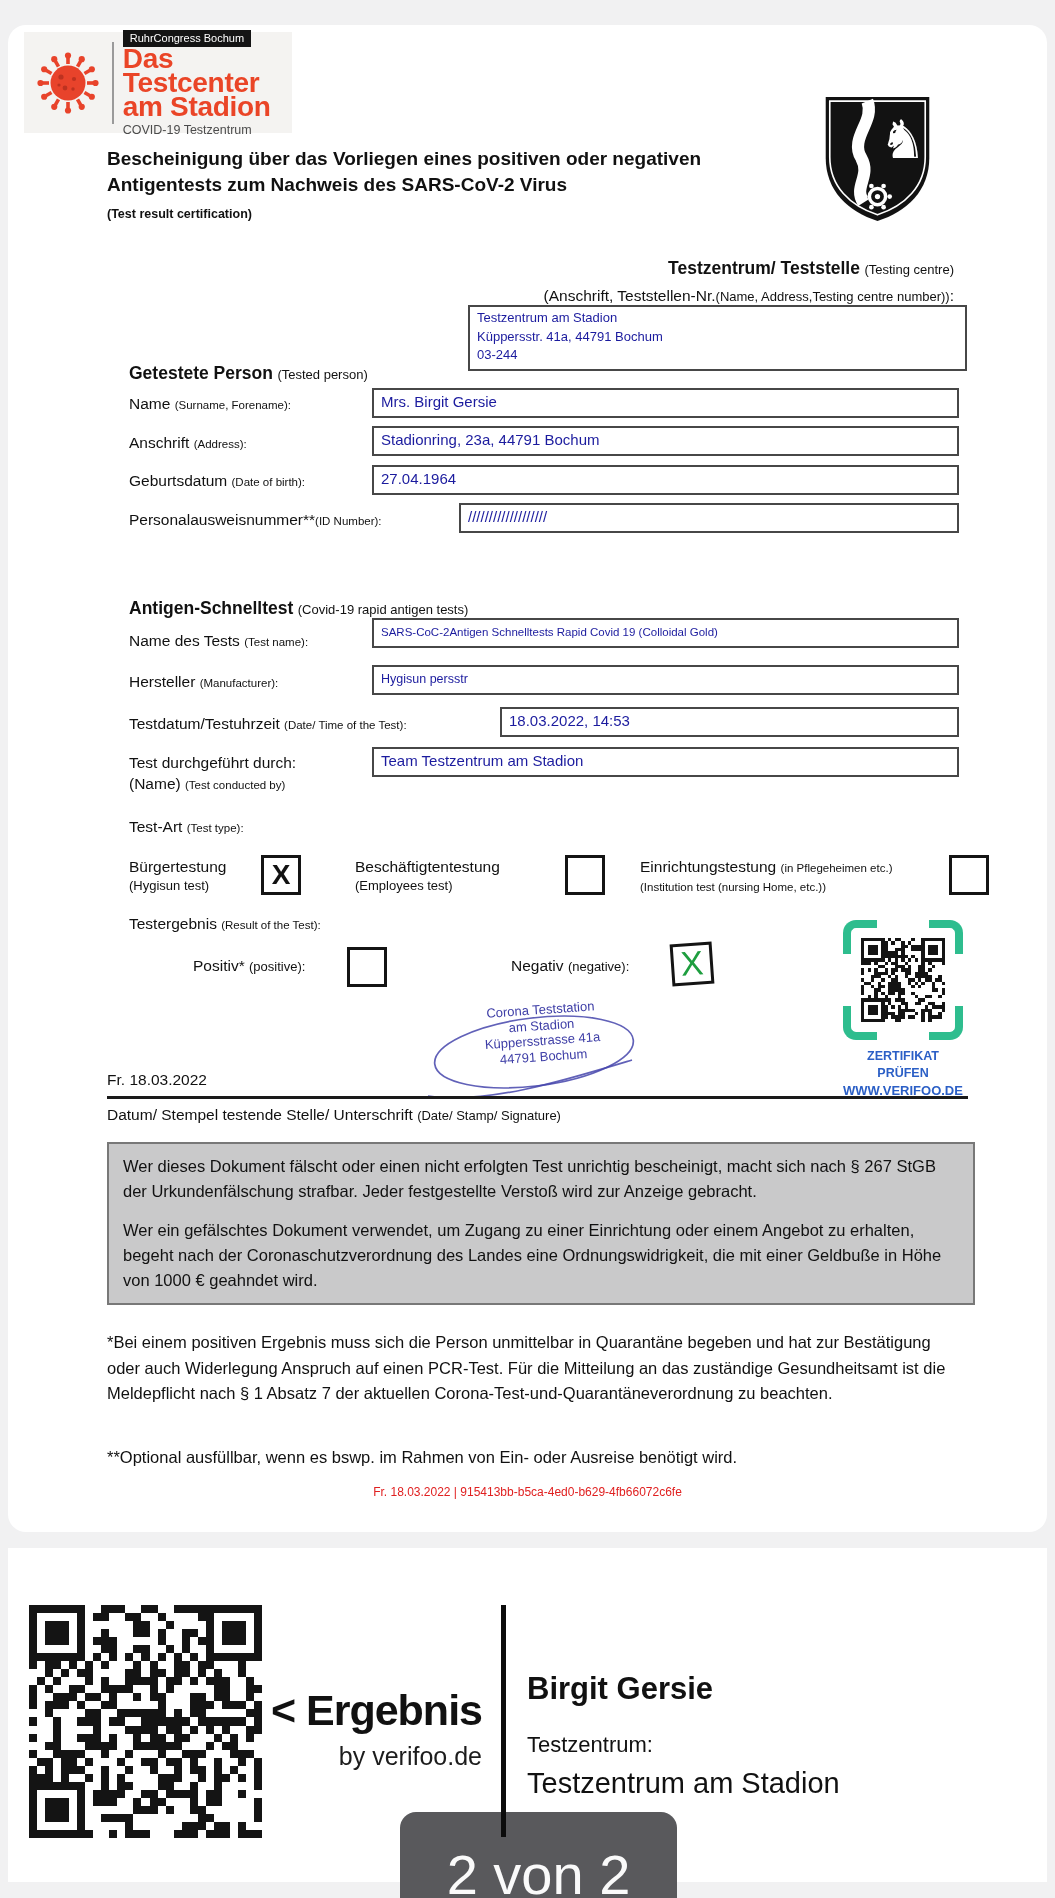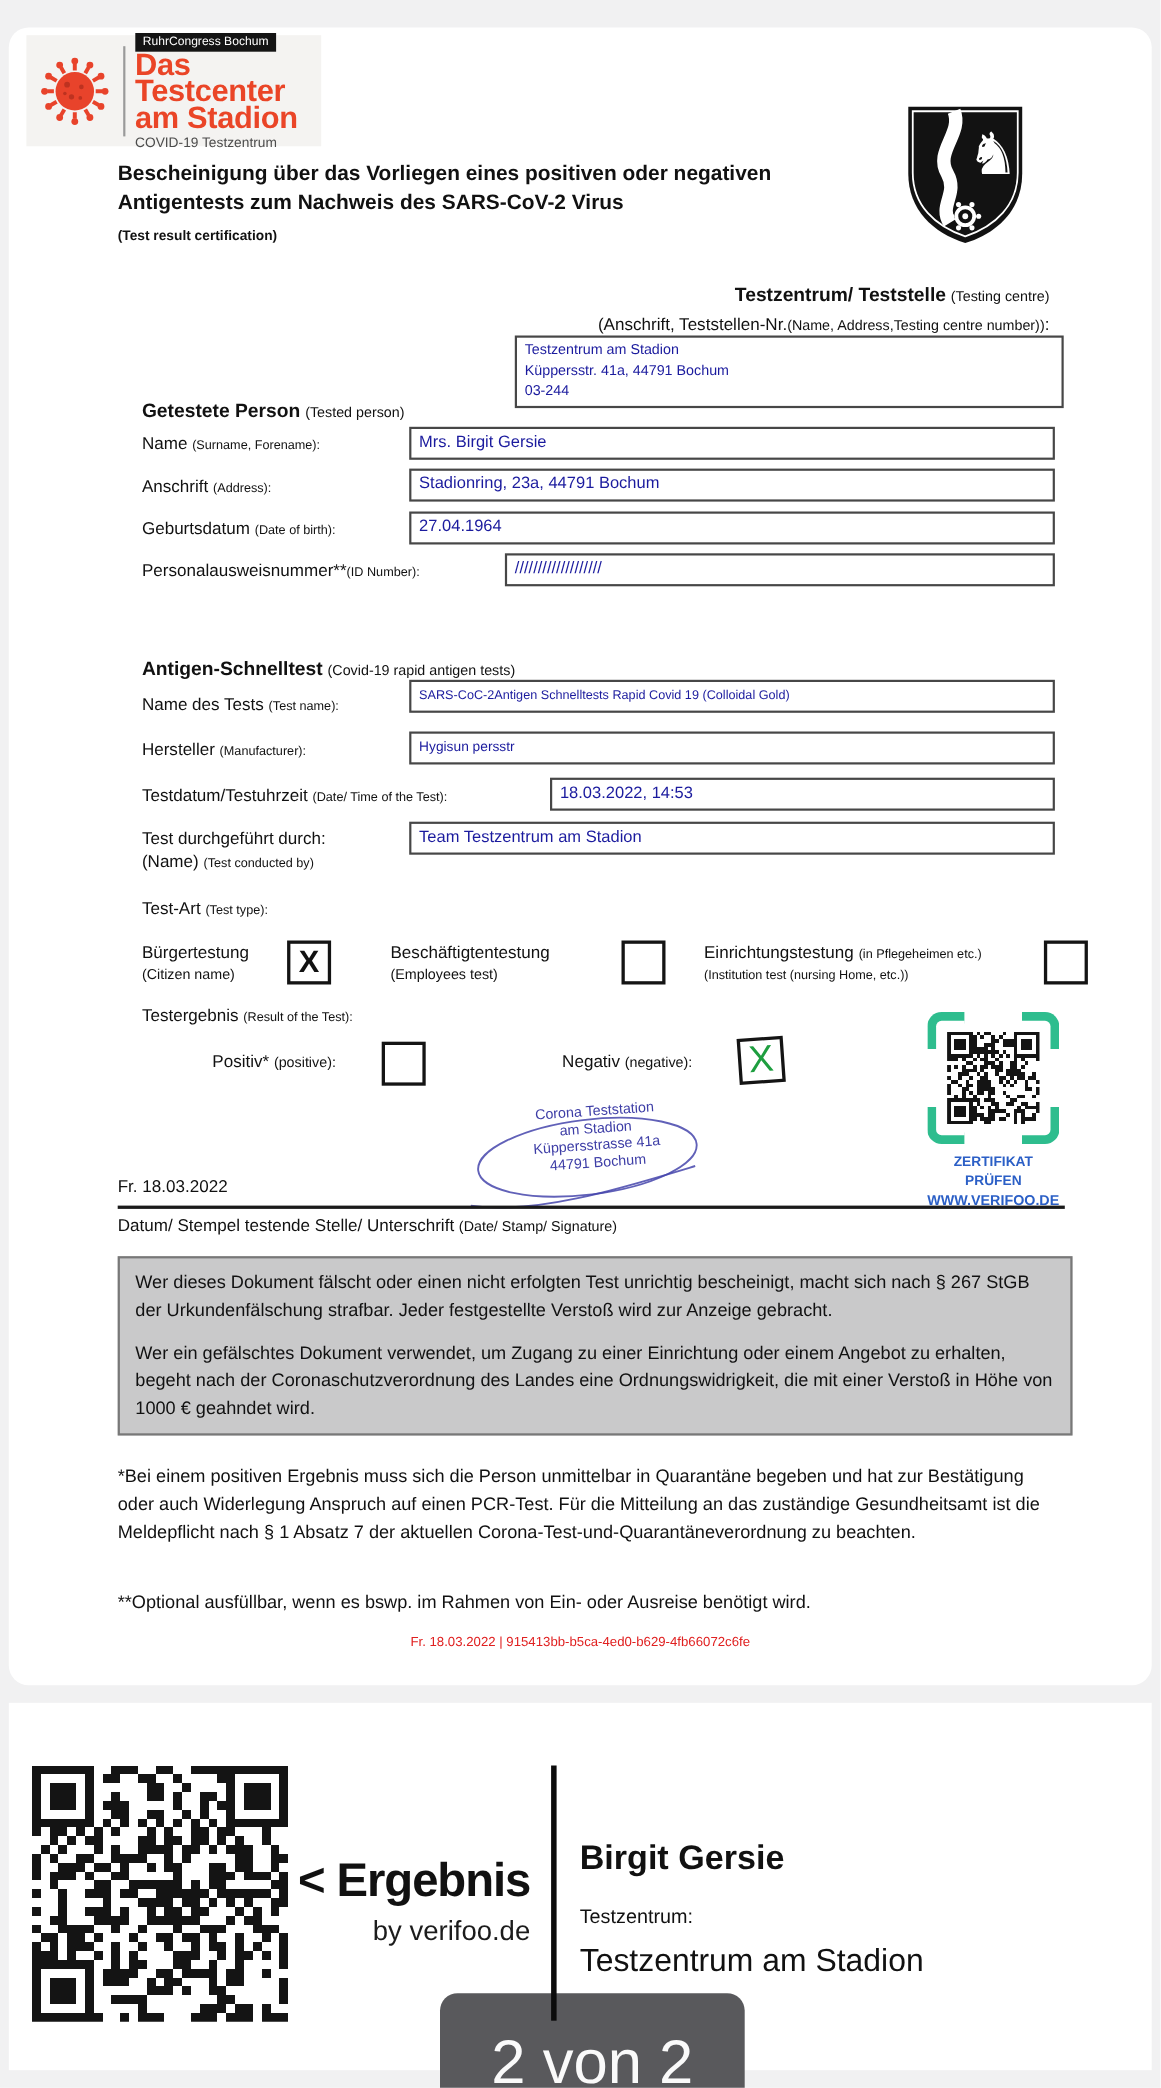--- a/index.html
+++ b/index.html
@@ -67,21 +67,21 @@
          line-height:15.5px;transform:rotate(-4deg);font-weight:500;}
   .scribble{left:408px;top:983px;width:230px;height:100px;}
 
   
   .qrbig{left:21px;top:57px;width:233px;height:233px;background:#fff;}
   .erg{left:150px;top:138px;width:324px;text-align:right;}
   .erg-title{font-weight:700;font-size:43px;letter-spacing:-1px;}
   .erg-sub{font-size:25px;margin-top:7px;color:#1c1c1c;}
   .vdiv{left:493px;top:57px;width:5px;height:232px;background:#0c0c0c;z-index:6;}
   .holder-name{left:519px;top:123px;font-weight:700;font-size:31px;}
-  .holder-lbl{left:519px;top:184px;font-size:18px;}
+  .holder-lbl{left:519px;top:184px;font-size:22px;}
   .holder-centre{left:519px;top:219px;font-size:29px;}
 
   .toast{position:absolute;left:400px;top:1812px;width:277px;height:110px;background:#59595c;
          border-radius:16px;z-index:5;text-align:center;color:#fafafa;font-size:56px;
          padding-top:30px;box-sizing:content-box;}
   svg{display:block;}
 </style>
 </head>
 <body>
 
@@ -227,21 +227,21 @@
       </div>
     <div class="fbox" style="left:364px;top:722px;width:583px;height:26px;">
       <div class="v">Team Testzentrum am Stadion</div>
       </div>
 
     <div class="abs t15" style="left:121px;top:793px;">
       <span>Test-Art</span> <span class="sub115">(Test type):</span></div>
 
     <div class="abs" style="left:121px;top:832px;line-height:19px;">
       <div class="t15">Bürgertestung</div>
-      <div class="sub12">(Citizen name)</div>
+      <div class="sub12">(Hygisun test)</div>
       </div>
     <div class="cb" style="left:253px;top:830px;">
       <span>X</span></div>
 
     <div class="abs" style="left:347px;top:832px;line-height:19px;">
       <div class="t15">Beschäftigtentestung</div>
       <div class="sub12">(Employees test)</div>
       </div>
     <div class="cb" style="left:557px;top:830px;">
       <span></span></div>
@@ -612,21 +612,21 @@
       <div>44791 Bochum</div>
     </div>
     <div class="abs t15" style="left:99px;top:1046px;">Fr. 18.03.2022</div>
 
     <div class="sigline abs"></div>
     <div class="abs t15" style="left:99px;top:1081px;">
       <span>Datum/ Stempel testende Stelle/ Unterschrift</span> <span class="sub12">(Date/ Stamp/ Signature)</span></div>
 
     <div class="abs warn">
       <p>Wer dieses Dokument fälscht oder einen nicht erfolgten Test unrichtig bescheinigt, macht sich nach § 267 StGB der Urkundenfälschung strafbar. Jeder festgestellte Verstoß wird zur Anzeige gebracht.</p>
-      <p>Wer ein gefälschtes Dokument verwendet, um Zugang zu einer Einrichtung oder einem Angebot zu erhalten, begeht nach der Coronaschutzverordnung des Landes eine Ordnungswidrigkeit, die mit einer Verstoß in Höhe von 1000 € geahndet wird.</p>
+      <p>Wer ein gefälschtes Dokument verwendet, um Zugang zu einer Einrichtung oder einem Angebot zu erhalten, begeht nach der Coronaschutzverordnung des Landes eine Ordnungswidrigkeit, die mit einer Geldbuße in Höhe von 1000 € geahndet wird.</p>
     </div>
 
     <div class="abs fnote" style="top:1305px;">*Bei einem positiven Ergebnis muss sich die Person unmittelbar in Quarantäne begeben und hat zur Bestätigung oder auch Widerlegung Anspruch auf einen PCR-Test. Für die Mitteilung an das zuständige Gesundheitsamt ist die Meldepflicht nach § 1 Absatz 7 der aktuellen Corona-Test-und-Quarantäneverordnung zu beachten.</div>
     <div class="abs fnote" style="top:1420px;">**Optional ausfüllbar, wenn es bswp. im Rahmen von Ein- oder Ausreise benötigt wird.</div>
 
     <div class="abs redline">Fr. 18.03.2022 | 915413bb-b5ca-4ed0-b629-4fb66072c6fe</div>
   </div>
 
   <div class="page page2">
     <div class="abs qrbig">

